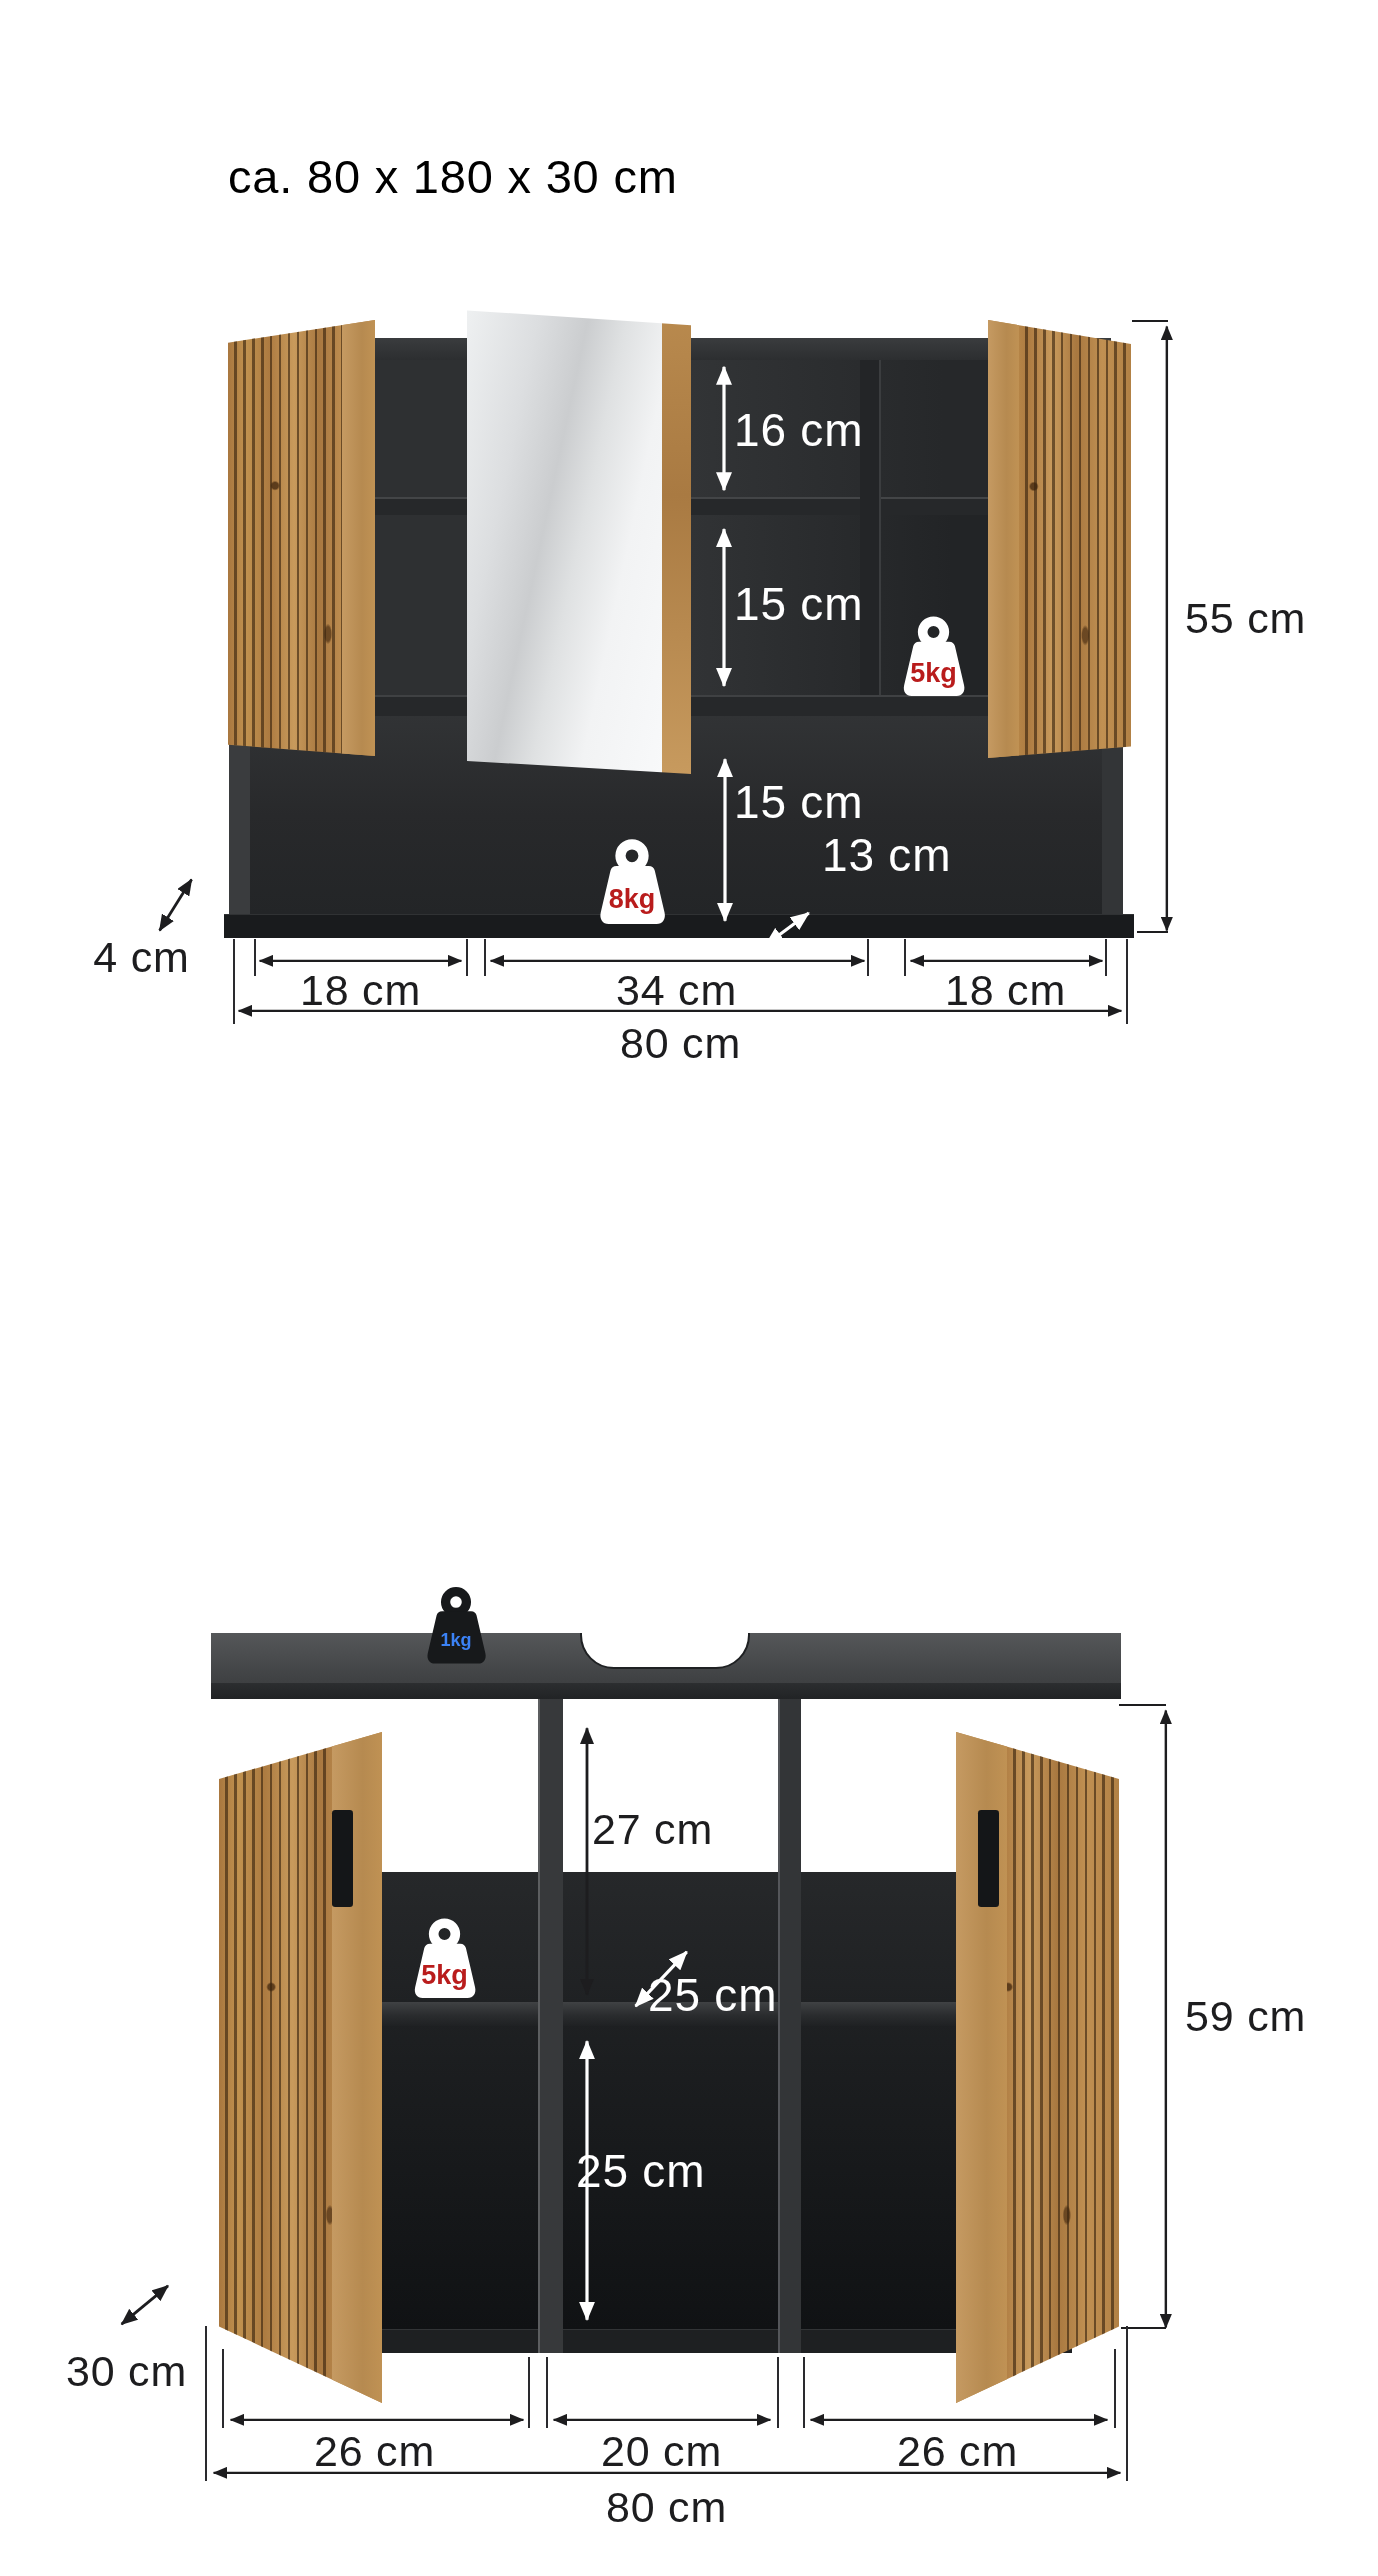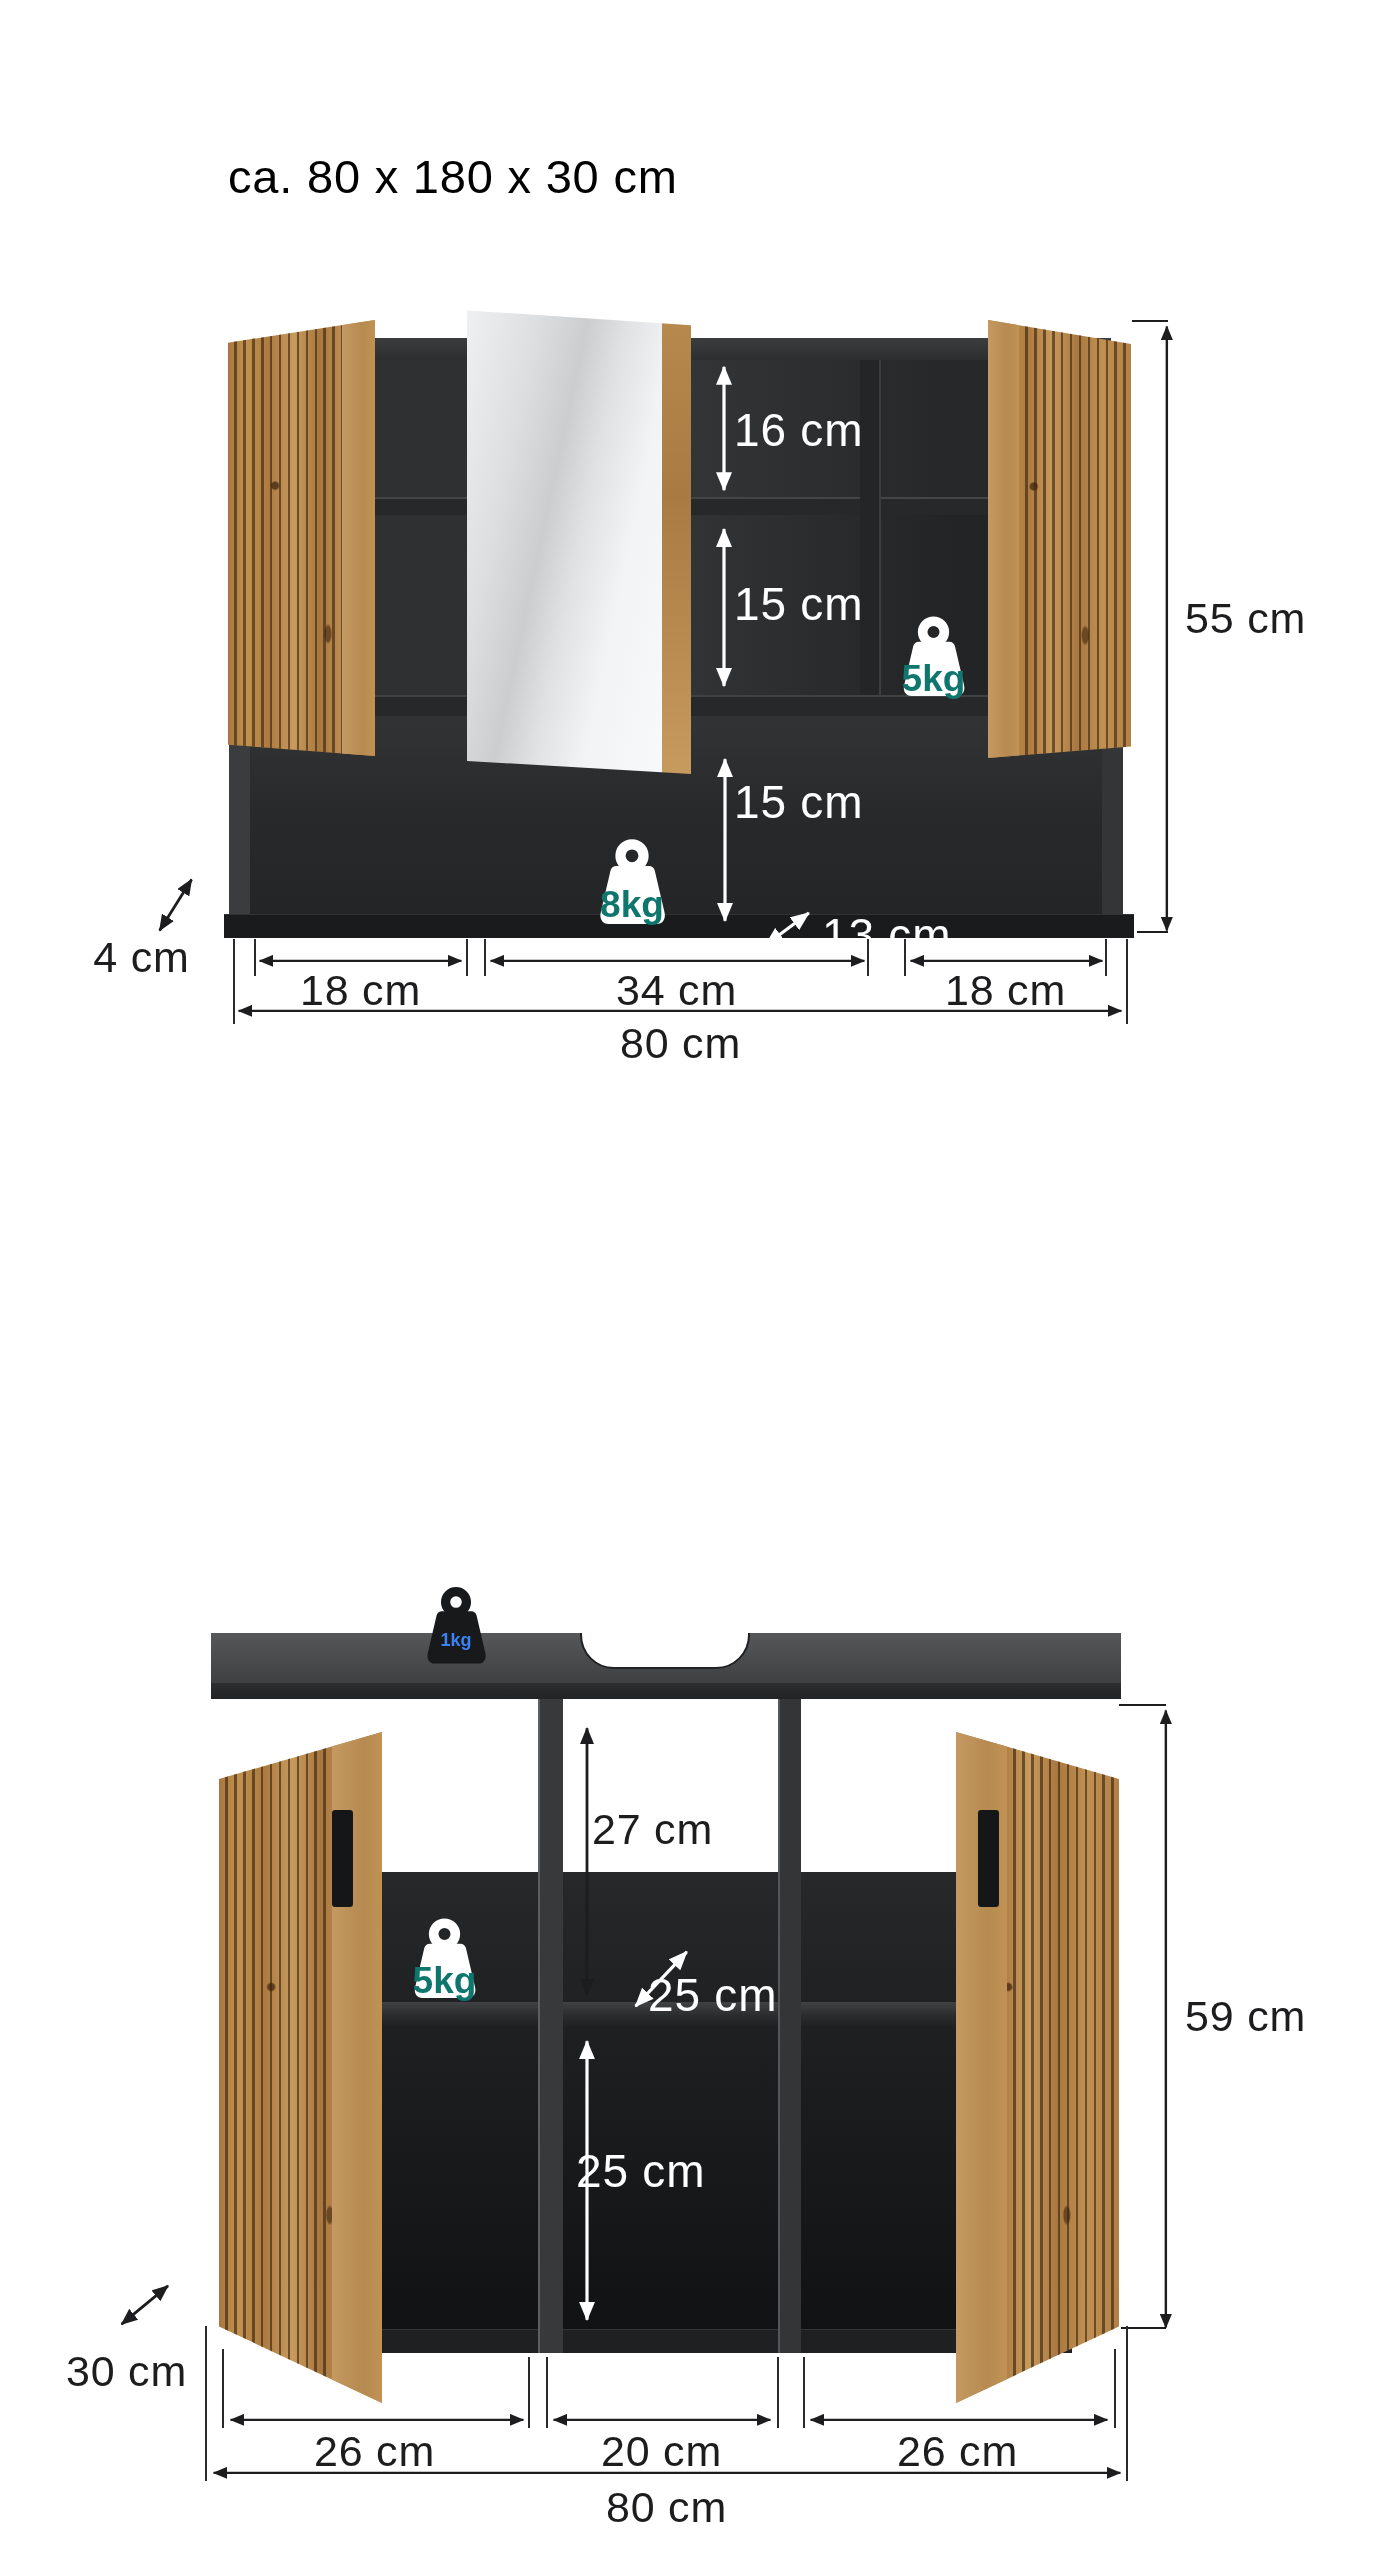--- a/index.html
+++ b/index.html
@@ -19,21 +19,21 @@
       radial-gradient(ellipse 6.4px 16px at 68% 72%, rgba(90,58,26,.8) 0 45%, rgba(90,58,26,0) 65%),
       linear-gradient(90deg,#a9773f 0%,#c1924f 12%,#ad7b41 28%,#c89a5c 45%,#a97840 62%,#c09052 80%,#b28145 100%);}
   .slats{position:absolute;top:0;bottom:0;
       background:repeating-linear-gradient(90deg, rgba(0,0,0,0) 0 6.4px, rgba(55,34,13,.62) 6.4px 8.9px);}
   .edge{position:absolute;top:0;bottom:0;background:linear-gradient(90deg,#c59a62,#b68a50 60%,#c09254);}
   .door{position:absolute;}
   .handle{position:absolute;background:#141618;border-radius:3.2px;}
   
   .weight{position:absolute;}
   .weight svg{position:absolute;left:0;top:0;width:100%;height:100%;overflow:visible;}
-  .wlbl{position:absolute;left:0;width:100%;text-align:center;font-weight:700;font-size:37px;color:#0f766e;line-height:1;}
+  .wlbl{position:absolute;left:0;width:100%;text-align:center;font-weight:700;font-size:27px;color:#b91c1c;line-height:1;}
   .wlbl.light{color:#3b82f6;font-size:18px;}
 </style>
 </head>
 <body>
 
 <div id="stage">
 
   <svg width="0" height="0" class="abs">
     <defs>
       <marker id="mb" viewBox="0 0 6 5" markerWidth="6" markerHeight="5" refX="5.6" refY="2.5" orient="auto-start-reverse" markerUnits="strokeWidth">
@@ -104,21 +104,21 @@
     <div class="lbl white" style="left:734px;top:581px;">15 cm</div>
 
     <svg class="dim" style="left:721px;top:753px;" width="8" height="174" viewBox="0 0 10 216">
         <line x1="5" y1="7" x2="5" y2="209" stroke="#fff" stroke-width="4" marker-start="url(#mw)" marker-end="url(#mw)"></line>
       </svg>
     <div class="lbl white" style="left:734px;top:779px;">15 cm</div>
 
     <svg class="dim" style="left:756px;top:903px;" width="64" height="52" viewBox="0 0 80 64">
         <line x1="12" y1="52" x2="66" y2="12" stroke="#fff" stroke-width="4" marker-start="url(#mw)" marker-end="url(#mw)"></line>
       </svg>
-    <div class="lbl white" style="left:822px;top:912px;">13 cm</div>
+    <div class="lbl white" style="left:822px;top:832px;">13 cm</div>
 
     <div class="tick" style="left:1132px;top:320px;width:36px;"></div>
     <div class="tick" style="left:1137px;top:931px;width:31px;"></div>
     <svg class="dim" style="left:1162px;top:320px;" width="9.7" height="617" viewBox="0 0 12 766">
         <line x1="6" y1="8" x2="6" y2="758" stroke="#1d1d1f" stroke-width="3" marker-start="url(#mb)" marker-end="url(#mb)"></line>
       </svg>
     <div class="lbl" style="left:1185px;top:597px;">55 cm</div>
 
     <svg class="dim" style="left:150px;top:869px;" width="56" height="72" viewBox="0 0 70 90">
         <line x1="12" y1="77" x2="52" y2="13" stroke="#1d1d1f" stroke-width="3.5" marker-start="url(#mb)" marker-end="url(#mb)"></line>

